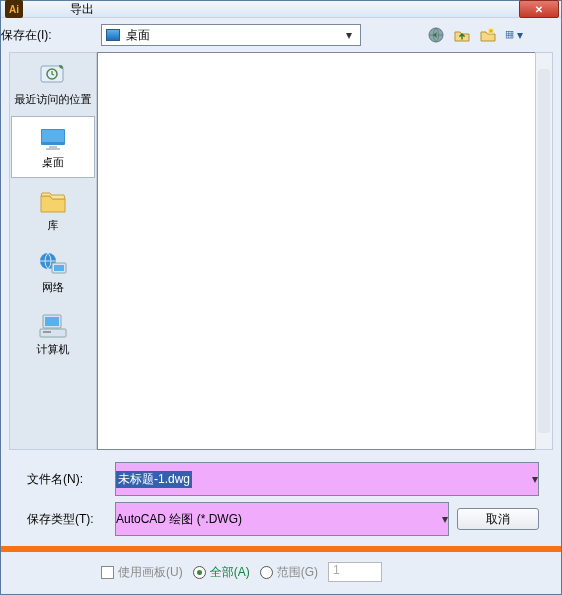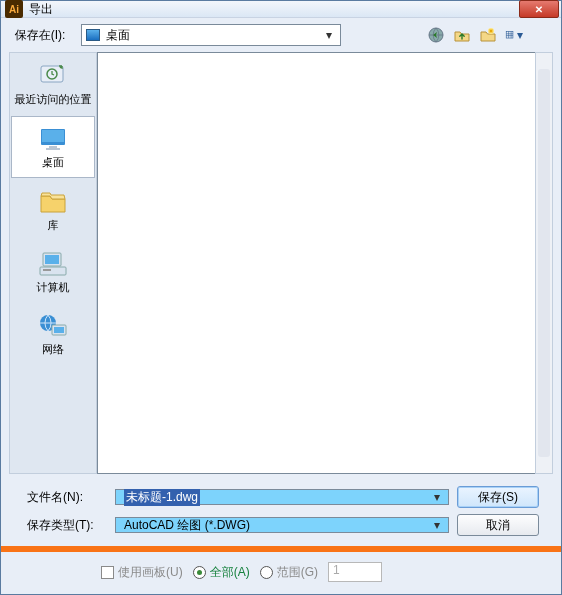--- a/index.html
+++ b/index.html
@@ -1,23 +1,23 @@
 <!DOCTYPE html>
 <html><head>
 <meta charset="utf-8">
 <style>
   * { box-sizing: border-box; font-family: "Microsoft YaHei", "SimSun", Tahoma, sans-serif; font-size: 12px; }
   body { margin:0; padding:0; background:#888; }
   .window { width:562px; height:595px; background:#e8eef7; border:1px solid #5a7ba0; display:flex; flex-direction:column; }
   .titlebar { height:17px; background:linear-gradient(#f3f6fb,#dbe7f5); display:flex; align-items:center; padding:0 2px 0 4px; border-bottom:1px solid #c8d3e3; }
   .ai-logo { width:18px; height:18px; background:#4a2b00; color:#f8a93c; display:flex; align-items:center; justify-content:center; font-weight:bold; font-size:10px; border-radius:2px; margin-right:6px; }
-  .title-text { flex:1; }
+  .title-text { flex:1;margin-left:41px; }
   .close-btn { width:40px; height:18px; background:linear-gradient(#e67a6f,#c53a28); color:#fff; display:flex; align-items:center; justify-content:center; border:1px solid #8a2a1a; border-radius:2px; font-weight:bold; font-size:10px; cursor:pointer; }
   .toolbar-row { display:flex; align-items:center; padding:6px 8px 6px 0; }
-  .savein-label { width:80px; text-align:center; padding-right:2px; white-space:nowrap;}
+  .savein-label { width:100px; text-align:left; padding-right:2px; white-space:nowrap;}
   .savein-combo { height:22px; flex:1; background:#fff; border:1px solid #7a8a9a; display:flex; align-items:center; margin-right:18px; max-width:260px; }
   .combo-monitor { width:14px; height:12px; background:linear-gradient(#5ab0ea,#1a6fc0); border:1px solid #2a5a85; margin:0 6px 0 4px; }
   .combo-text { flex:1; }
   .combo-arrow { width:14px; color:#333; }
   .tb-icons { display:flex; gap:8px; margin-left:auto; padding-right:30px; }
   .tb-icon { width:18px; height:18px; display:flex; align-items:center; justify-content:center; color:#555; cursor:pointer; }
   .globe-back { position:relative; }
   .globe-back svg { width:18px; height:18px; }
   .up-folder { color:#b07a2a; font-size:14px; }
   .new-folder { color:#f5b326; font-size:14px; }
@@ -28,21 +28,21 @@
   .place.selected { background:#fff; border:1px solid #aab7c8; margin:1px; }
   .place-icon { width:32px; height:28px; }
   .place-label { font-size:11px; }
   .right-pane { flex:1; display:flex; flex-direction:column; }
   .file-list { flex:1; background:#fff; border:1px solid #7a8a9a; position:relative; margin-left:0; }
   .scrollbar { position:absolute; right:-1px; top:-1px; bottom:-1px; width:18px; background:#eef1f6; border:1px solid #c2cedd; border-radius:0; }
   .scroll-track { position:absolute; top:16px; bottom:16px; left:2px; right:2px; background:#e2e6ee; border-radius:3px; }
   .bottom-rows { padding:4px 22px 10px 12px; display:flex; flex-direction:column; gap:6px; }
   .row { display:flex; align-items:center; gap:8px; }
   .row-label { width:80px; white-space:nowrap; }
-  .combo, .text-input { height:16px; background:#7dd3fc; border:1px solid #7a8a9a; flex:1; display:flex; align-items:center; padding:0 8px; }
+  .combo, .text-input { height:34px; background:#f0abfc; border:1px solid #7a8a9a; flex:1; display:flex; align-items:center; padding:0 0; }
   .combo .arrow { margin-left:auto; color:#333; }
   .fn-val { color:#fff; background:#3361ae; padding:0 2px; }
   .btn { width:82px; height:22px; background:linear-gradient(#fdfdfe,#e7eaef); border:1px solid #7a8a9a; border-radius:3px; display:flex; align-items:center; justify-content:center; cursor:pointer; }
   .btn.primary { background:linear-gradient(#eaf4ff,#cfe6fb); border:1px solid #6a9cd6; box-shadow:0 0 0 1px #a8d1f7 inset; }
   .options-row { border-top:6px solid #f97316; padding:10px 22px 12px 100px; display:flex; align-items:center; gap:10px; color:#8a8a8a; }
   .enabled { color:#15803d; }
   .checkbox, .radio { width:13px; height:13px; border:1px solid #8a8a8a; background:#fff; display:inline-block; vertical-align:middle; margin-right:4px; }
   .radio { border-radius:50%; border-color:#555; position:relative; }
   .radio.checked::after { content:""; position:absolute; inset:3px; border-radius:50%; background:#3a8a3a; }
   .num-input { width:54px; height:20px; border:1px solid #b8b8b8; background:#fff; color:#aaa; padding:0 4px; }
@@ -124,57 +124,54 @@
       </div>
       <div class="place">
         <svg class="place-icon" viewBox="0 0 32 28">
             <path d="M4 8 h9 l2 3 H28 v13 H4 z" fill="#f6d26b" stroke="#c9a23a"></path>
             <path d="M4 8 h9 l2 3 H28 l-1 -4 H14 l-1 -2 H5 z" fill="#f9e29a" stroke="#c9a23a"></path>
           </svg>
         <div class="place-label">库</div>
       </div>
       <div class="place">
         <svg class="place-icon" viewBox="0 0 32 28">
+            <circle cx="11" cy="11" r="8" fill="#3a8fd4"></circle>
+            <path d="M3 11 h16 M11 3 a12 12 0 0 1 0 16 M11 3 a12 12 0 0 0 0 16" stroke="#cfe6fb" stroke-width="1" fill="none"></path>
+            <rect x="15" y="13" width="14" height="10" rx="1" fill="#d9e3ef" stroke="#8aa"></rect>
+            <rect x="17" y="15" width="10" height="6" fill="#5ab0ea"></rect>
+          </svg>
+        <div class="place-label">网络</div>
+      </div>
+      <div class="place">
+        <svg class="place-icon" viewBox="0 0 32 28">
             <rect x="6" y="3" width="18" height="13" rx="1" fill="#d9e3ef" stroke="#8aa"></rect>
             <rect x="8" y="5" width="14" height="9" fill="#5ab0ea"></rect>
             <rect x="3" y="17" width="26" height="8" rx="1" fill="#d9e3ef" stroke="#8aa"></rect>
             <rect x="6" y="19" width="8" height="2" fill="#999"></rect>
           </svg>
         <div class="place-label">计算机</div>
-      </div>
-      <div class="place">
-        <svg class="place-icon" viewBox="0 0 32 28">
-            <circle cx="11" cy="11" r="8" fill="#3a8fd4"></circle>
-            <path d="M3 11 h16 M11 3 a12 12 0 0 1 0 16 M11 3 a12 12 0 0 0 0 16" stroke="#cfe6fb" stroke-width="1" fill="none"></path>
-            <rect x="15" y="13" width="14" height="10" rx="1" fill="#d9e3ef" stroke="#8aa"></rect>
-            <rect x="17" y="15" width="10" height="6" fill="#5ab0ea"></rect>
-          </svg>
-        <div class="place-label">网络</div>
       </div>
     </div>
 
     <div class="right-pane">
       <div class="file-list">
         <div class="scrollbar">
           <div class="scroll-track"></div>
         </div>
       </div>
     </div>
   </div>
 
   <div class="bottom-rows">
     <div class="row">
       <div class="row-label" style="margin-left:14px;">文件名(N):</div>
       <div class="combo">
         <span class="fn-val">未标题-1.dwg</span>
         <span class="arrow">▾</span>
       </div>
-      <div class="btn primary">
-          <span>保存(S)</span>
-        </div>
     </div>
     <div class="row">
       <div class="row-label" style="margin-left:14px;">保存类型(T):</div>
       <div class="combo">
         <span>AutoCAD 绘图 (*.DWG)</span>
         <span class="arrow">▾</span>
       </div>
       <div class="btn">
           <span>取消</span>
         </div>

